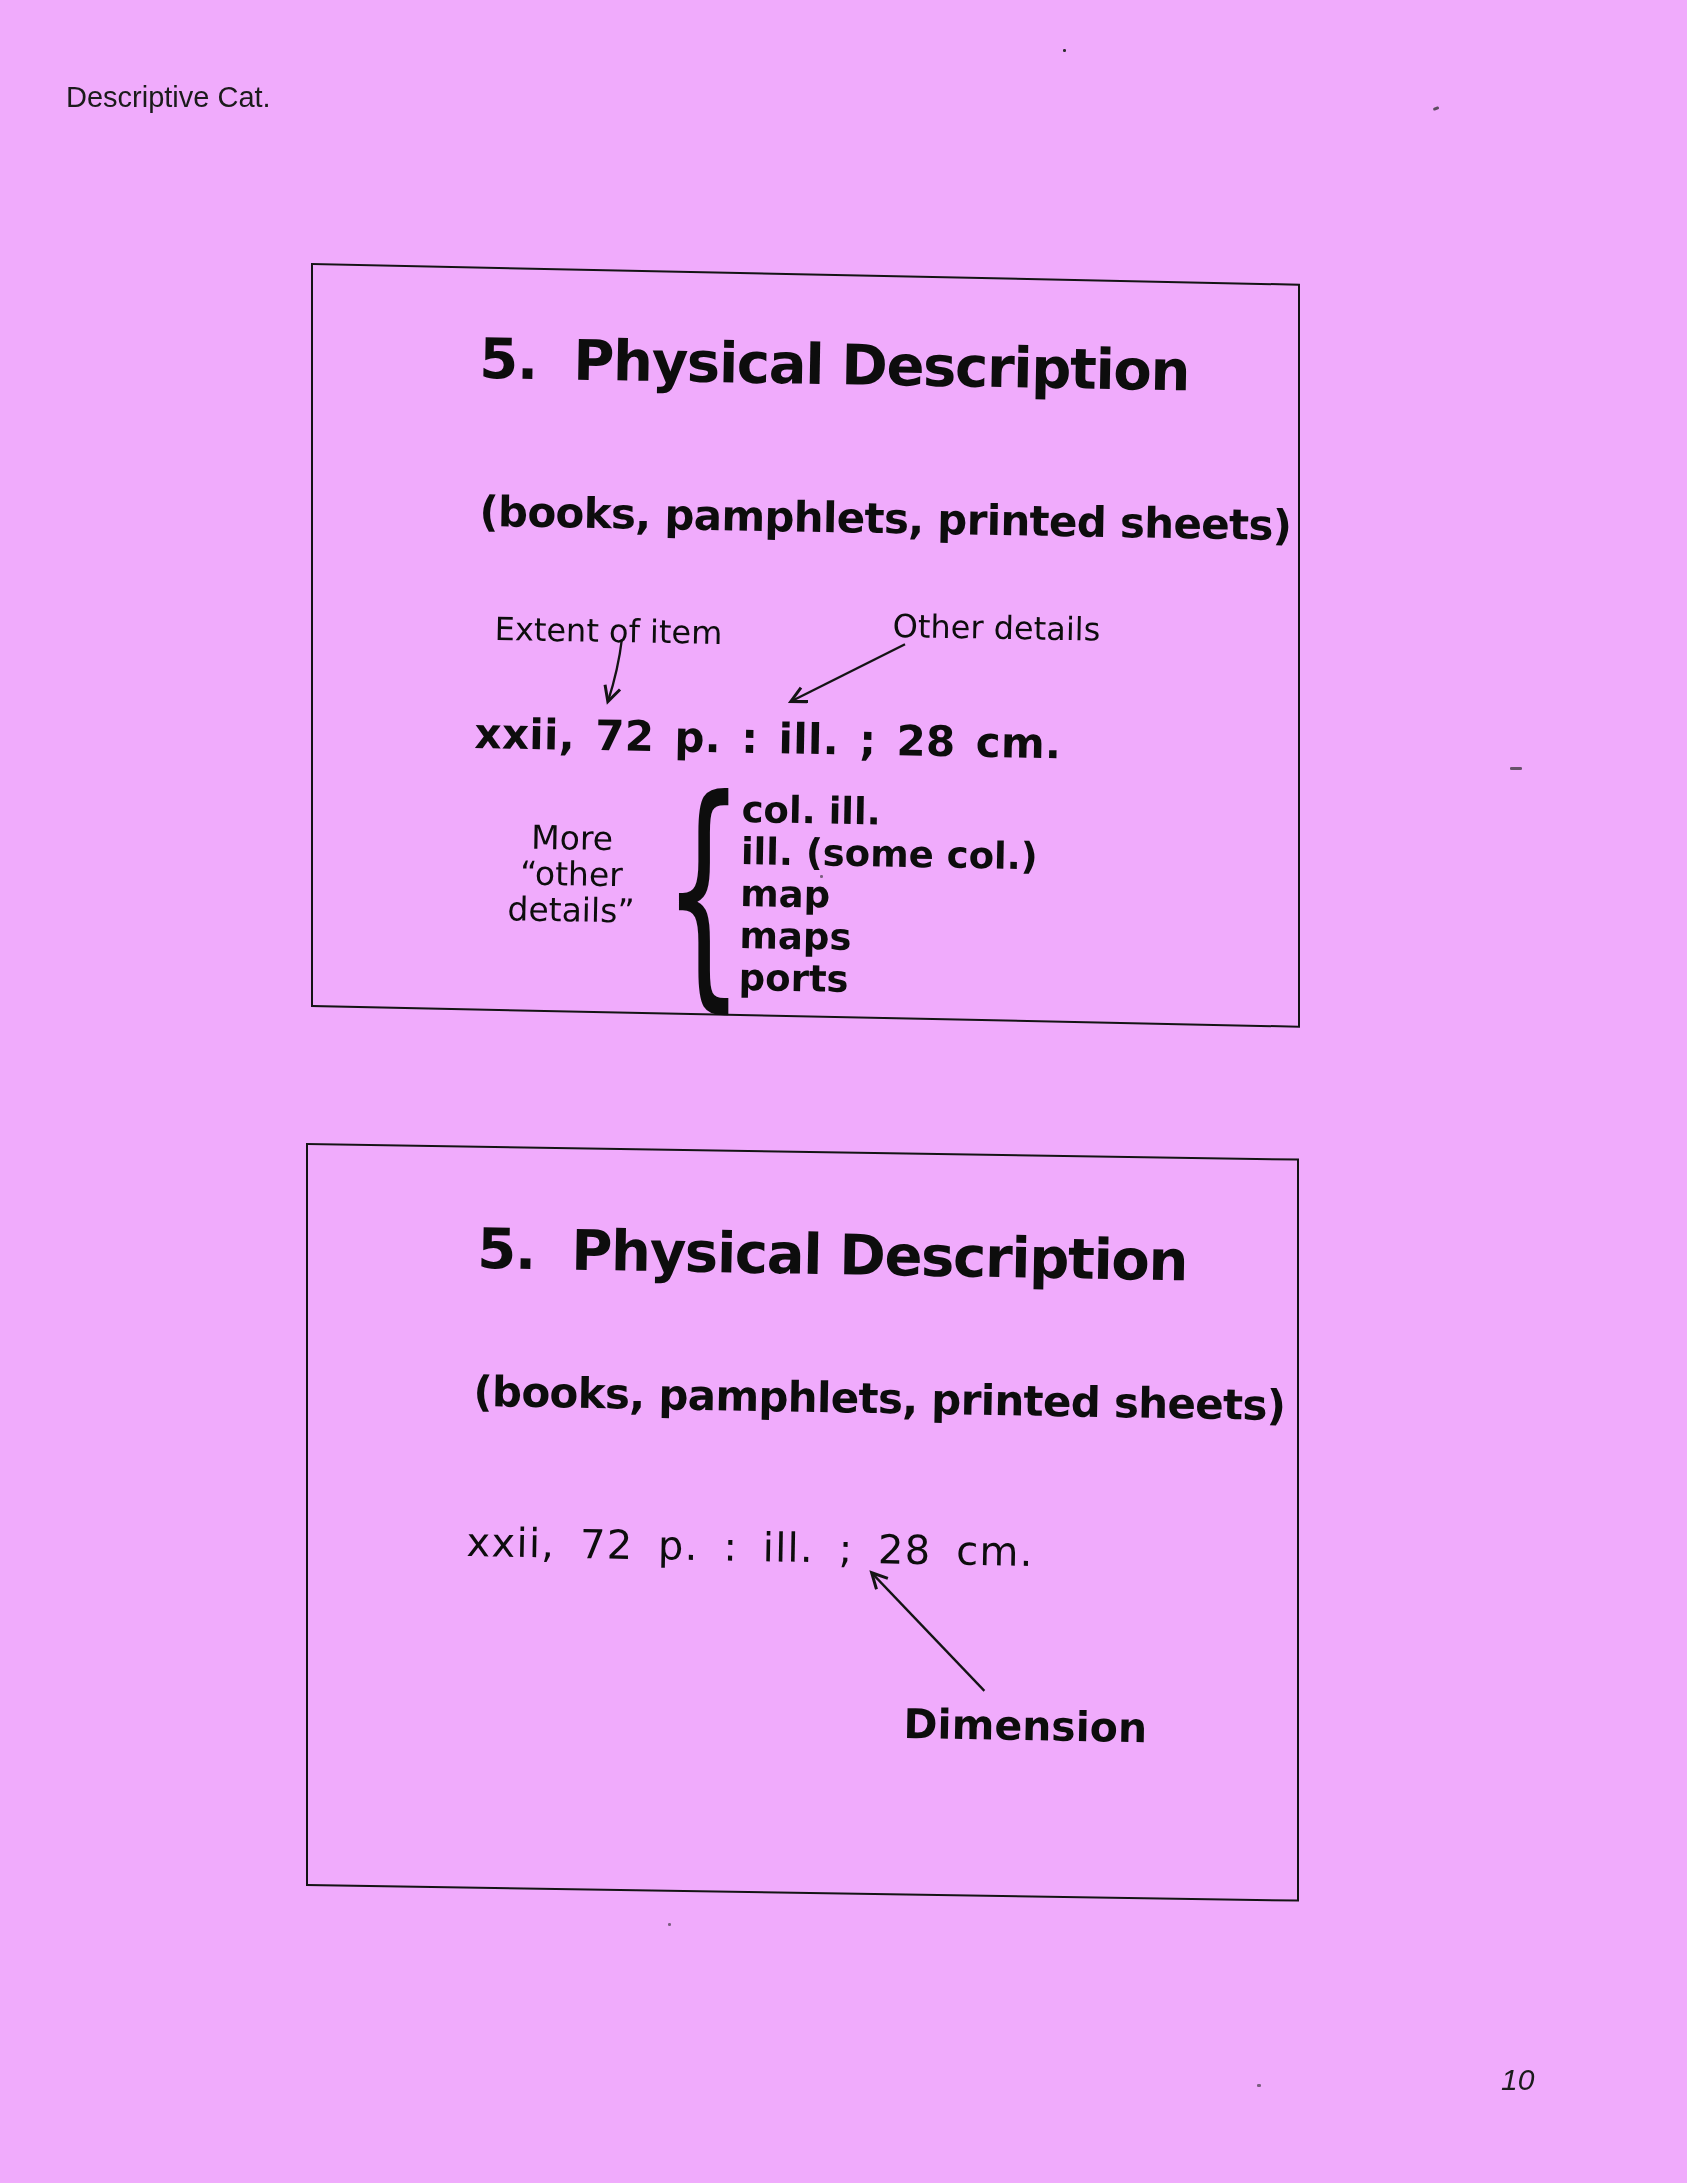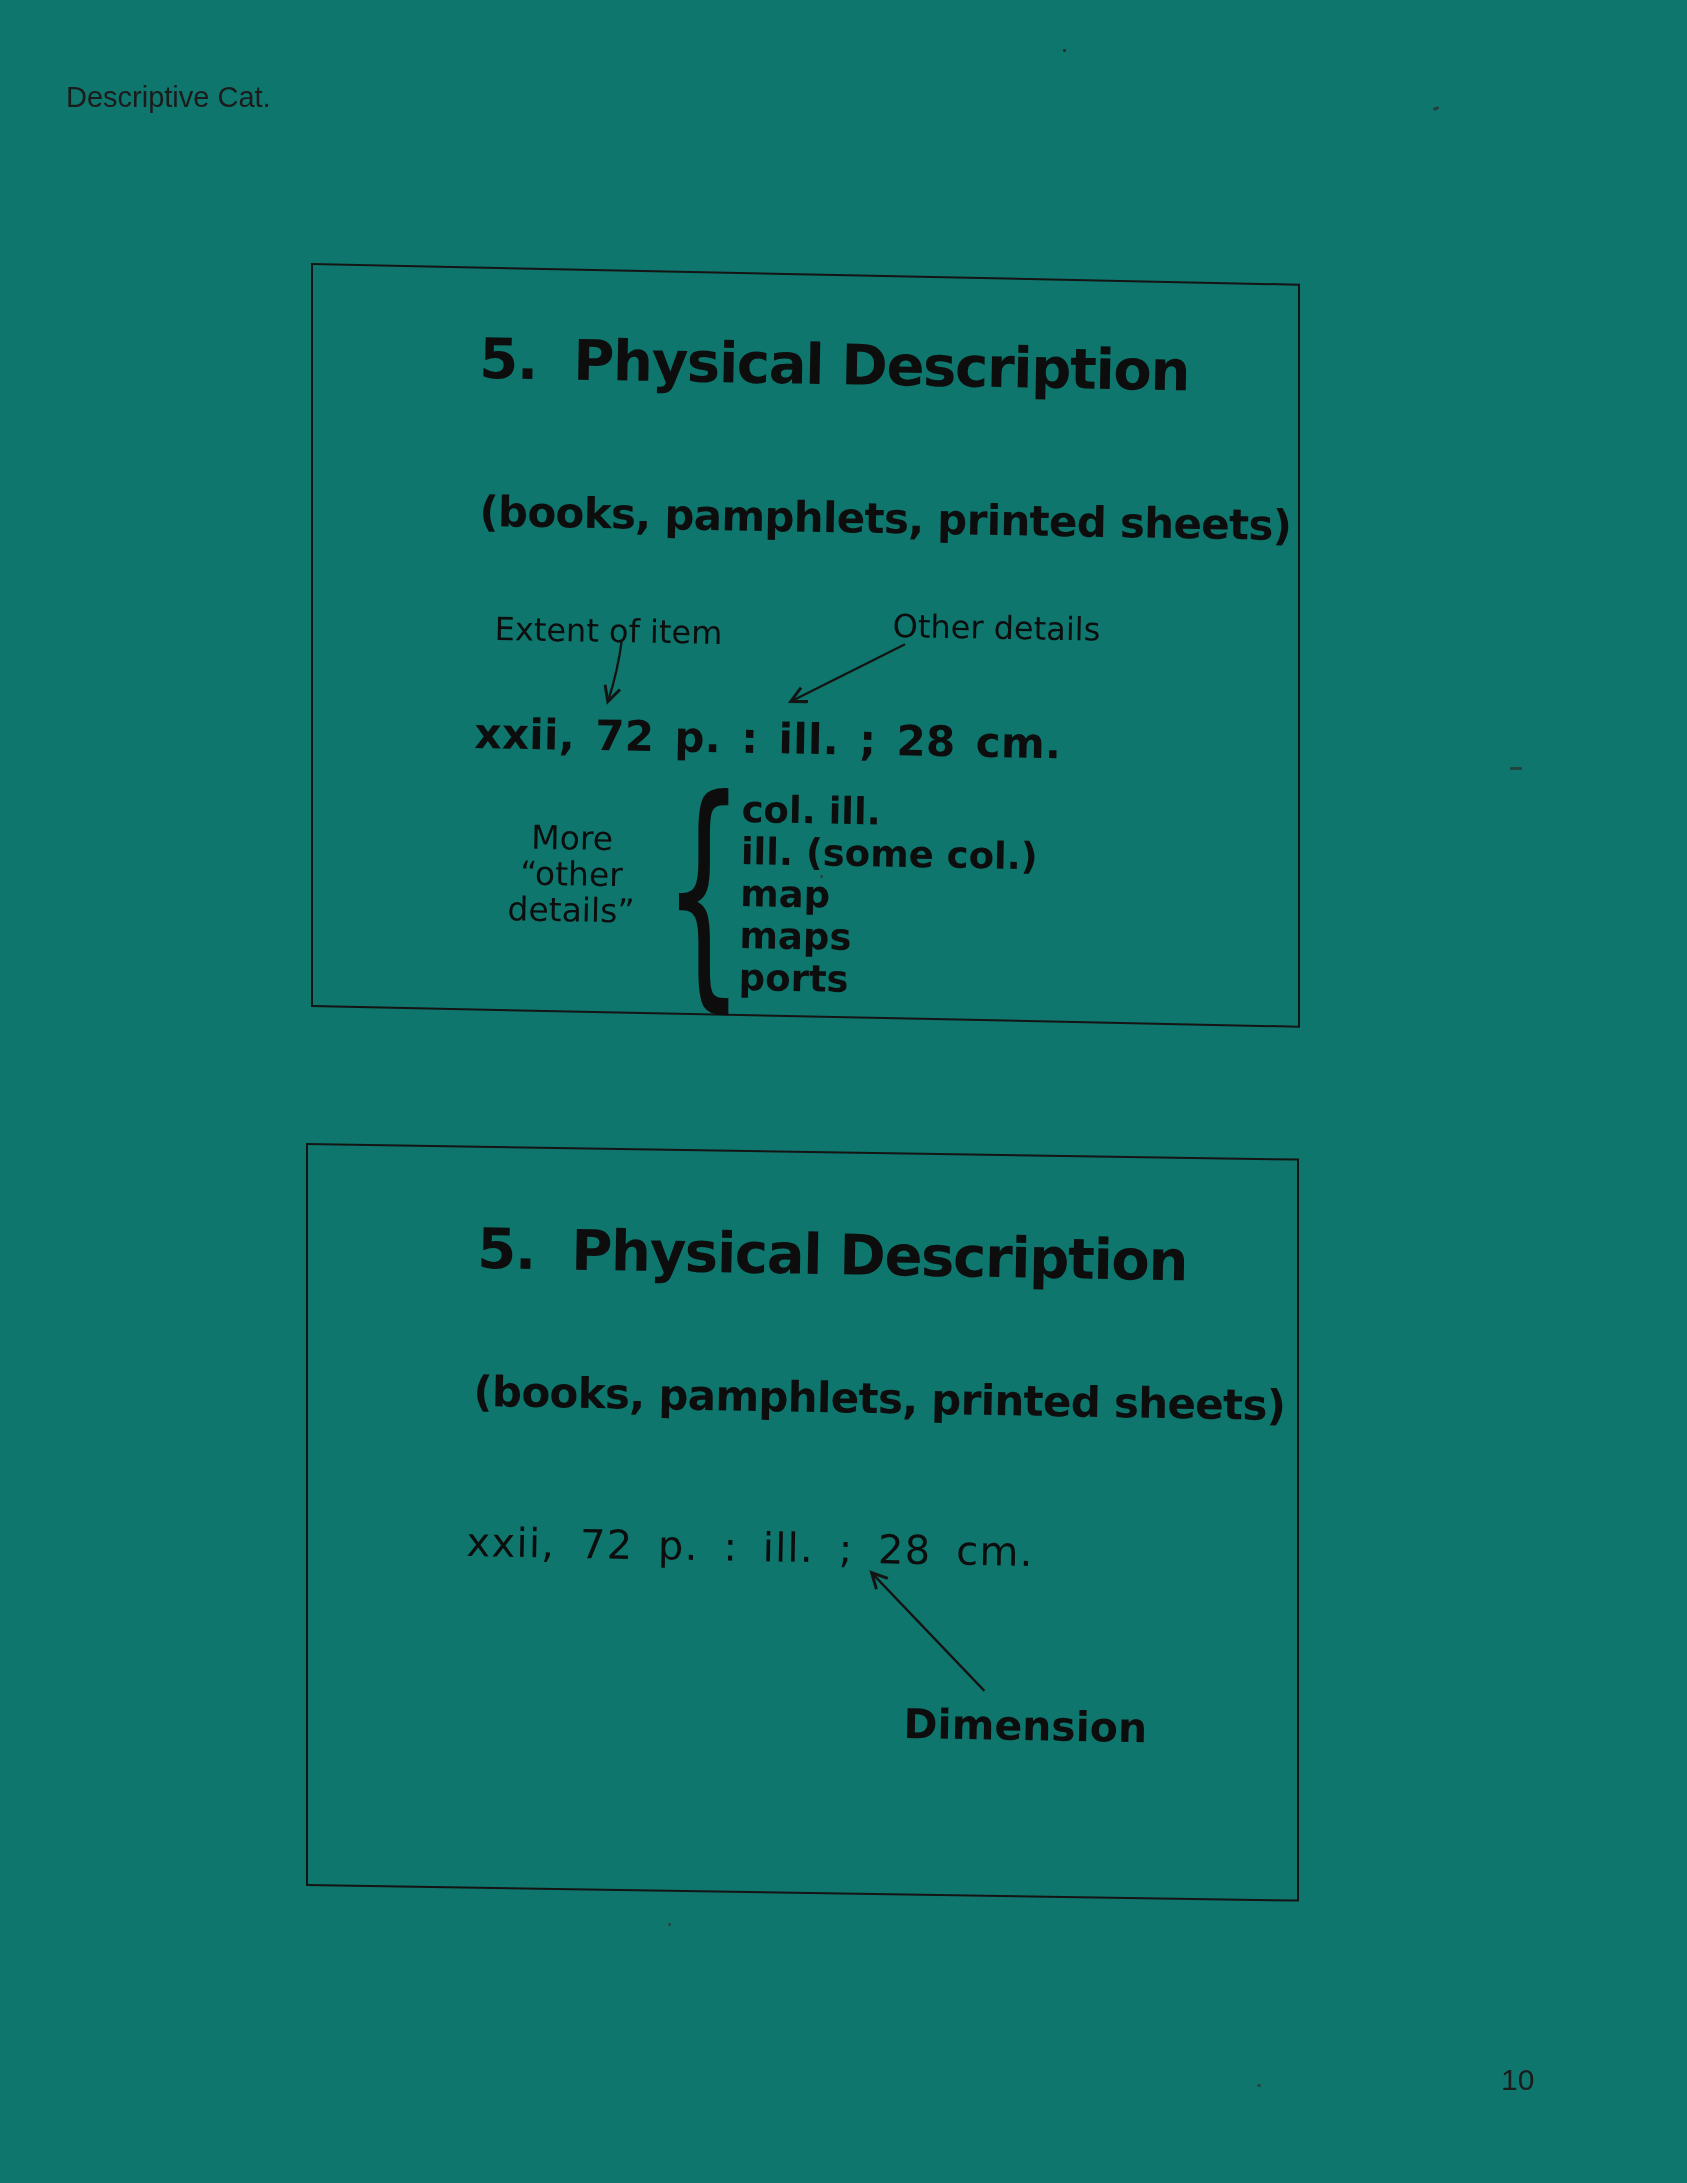--- a/index.html
+++ b/index.html
@@ -1,34 +1,34 @@
 <!DOCTYPE html>
 <html style="font-size:10.6px"><head>
 <meta charset="utf-8">
 <style>
   html,body{margin:0;padding:0;background:#e8e8e8;}
-  .page{position:relative;width:1687px;height:2183px;background:#0f766e;overflow:hidden;
+  .page{position:relative;width:1687px;height:2183px;background:#f0abfc;overflow:hidden;
         font-family:"DejaVu Sans",sans-serif;color:#0d0d0d;}
   .abs{position:absolute;}
   .slant{transform:rotate(1deg);transform-origin:0 0;}
   .b{font-weight:bold;}
   .serifui{font-family:"Liberation Sans",sans-serif;}
   .slidebox{position:absolute;border:2.6px solid #141414;background:transparent;}
   .box1{left:311px;top:263px;width:985px;height:740px;transform:skewY(1.2deg);transform-origin:0 0;}
   .box2{left:306px;top:1143px;width:989px;height:739px;transform:skewY(0.9deg);transform-origin:0 0;}
   .title{font-size:56px;letter-spacing:-1.3px;white-space:pre;}
   .subtitle{font-size:42px;letter-spacing:-0.7px;white-space:nowrap;}
   .label{font-size:32px;white-space:nowrap;}
   .example{font-size:42px;letter-spacing:0.3px;word-spacing:5.3px;white-space:nowrap;}
   .example2{font-size:40px;letter-spacing:1.3px;word-spacing:10.6px;white-space:nowrap;font-weight:500;}
   .morelbl{font-size:33px;line-height:36px;text-align:center;width:165px;}
   .dlist{font-size:37px;font-weight:bold;line-height:42px;white-space:nowrap;}
   .brace{font-size:246px;line-height:225px;font-weight:400;transform:scaleX(0.52);transform-origin:0 0;}
   .dimension{font-size:41px;}
-  .pageno{font-size:30px;}
+  .pageno{font-size:30px;font-style:italic;}
   .speck{position:absolute;background:#2c2c2c;border-radius:1.3px;}
   svg.overlay{position:absolute;left:0;top:0;pointer-events:none;}
 </style>
 </head>
 <body>
 
 <div class="page">
 
   <div class="abs serifui" style="left:66px;top:81px;font-size:29px;color:#1b1b1b;">Descriptive Cat.</div>
 

